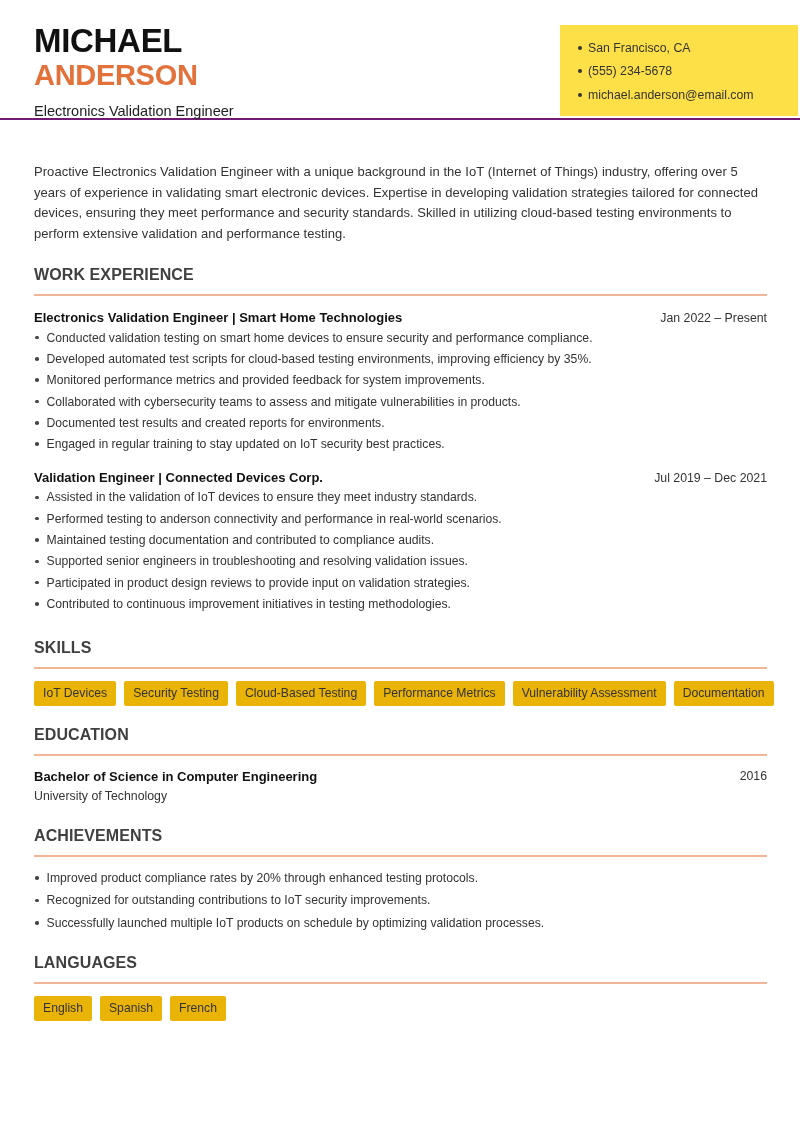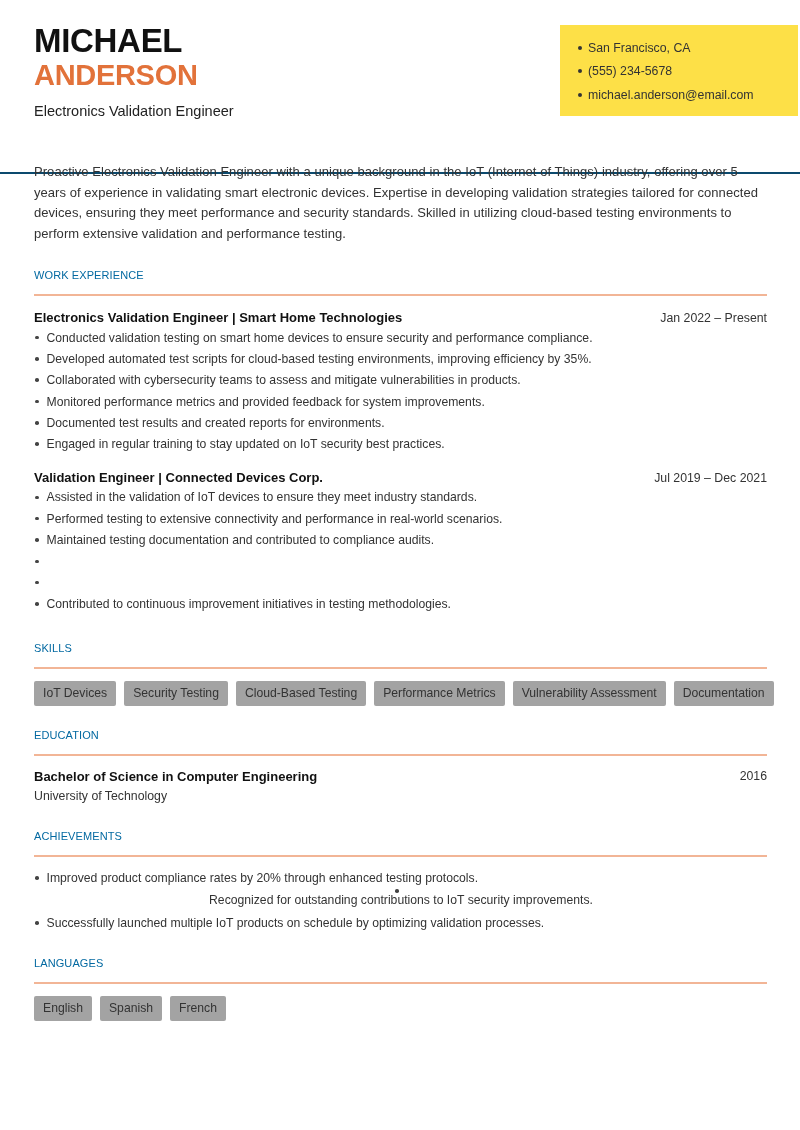--- a/index.html
+++ b/index.html
@@ -5,22 +5,22 @@
     * { box-sizing: border-box; margin: 0; padding: 0; }
     html, body { width: 800px; height: 1130px; background: #ffffff; }
     body {
       font-family: "Liberation Sans", "DejaVu Sans", sans-serif;
       color: #222222;
       position: relative;
       overflow: hidden;
     }
     .header {
       position: relative;
-      height: 174px;
-      border-bottom: 2px solid #0c4a6e;
+      height: 120px;
+      border-bottom: 2px solid #701a75;
     }
     .name-block {
       position: absolute;
       left: 34px;
       top: 24px;
     }
     .first-name {
       font-size: 33px;
       font-weight: 700;
       color: #111111;
@@ -71,23 +71,23 @@
       top: 162px;
       width: 733px;
     }
     .summary {
       font-size: 13px;
       line-height: 20.5px;
       color: #333333;
       letter-spacing: 0.05px;
     }
     .section-title {
-      font-size: 11px;
-      font-weight: 400;
-      color: #0369a1;
+      font-size: 16px;
+      font-weight: 700;
+      color: #404040;
       letter-spacing: 0.1px;
       line-height: 18px;
     }
     .section-rule {
       height: 2px;
       background: #f2b596;
       margin-top: 10px;
     }
     .job-head {
       display: flex;
@@ -110,21 +110,21 @@
       display: flex;
       align-items: center;
       font-size: 12.2px;
       color: #333333;
       height: 21.3px;
       padding-left: 1px;
     }
     .bullets li .bullet { margin-right: 8px; width: 3.5px; height: 3.5px; background: #444; }
     .chips { display: flex; gap: 8px; margin-top: 12px; }
     .chip {
-      background: #a3a3a3;
+      background: #eab308;
       font-size: 12.2px;
       color: #333333;
       padding: 0 9px;
       height: 25px;
       line-height: 25px;
       border-radius: 2px;
       white-space: nowrap;
     }
     .edu-head {
       display: flex;
@@ -177,25 +177,25 @@
         <li>
             <span class="bullet"></span>
             <span>Conducted validation testing on smart home devices to ensure security and performance compliance.</span>
           </li>
         <li>
             <span class="bullet"></span>
             <span>Developed automated test scripts for cloud-based testing environments, improving efficiency by 35%.</span>
           </li>
         <li>
             <span class="bullet"></span>
+            <span>Monitored performance metrics and provided feedback for system improvements.</span>
+          </li>
+        <li>
+            <span class="bullet"></span>
             <span>Collaborated with cybersecurity teams to assess and mitigate vulnerabilities in products.</span>
-          </li>
-        <li>
-            <span class="bullet"></span>
-            <span>Monitored performance metrics and provided feedback for system improvements.</span>
           </li>
         <li>
             <span class="bullet"></span>
             <span>Documented test results and created reports for environments.</span>
           </li>
         <li>
             <span class="bullet"></span>
             <span>Engaged in regular training to stay updated on IoT security best practices.</span>
           </li>
       </ul>
@@ -206,31 +206,33 @@
         <span class="job-role">Validation Engineer | Connected Devices Corp.</span>
         <span class="job-dates">Jul 2019 – Dec 2021</span>
       </div>
       <ul class="bullets">
         <li>
             <span class="bullet"></span>
             <span>Assisted in the validation of IoT devices to ensure they meet industry standards.</span>
           </li>
         <li>
             <span class="bullet"></span>
-            <span>Performed testing to extensive connectivity and performance in real-world scenarios.</span>
+            <span>Performed testing to anderson connectivity and performance in real-world scenarios.</span>
           </li>
         <li>
             <span class="bullet"></span>
             <span>Maintained testing documentation and contributed to compliance audits.</span>
           </li>
         <li>
             <span class="bullet"></span>
-          </li>
-        <li>
-            <span class="bullet"></span>
+            <span>Supported senior engineers in troubleshooting and resolving validation issues.</span>
+          </li>
+        <li>
+            <span class="bullet"></span>
+            <span>Participated in product design reviews to provide input on validation strategies.</span>
           </li>
         <li>
             <span class="bullet"></span>
             <span>Contributed to continuous improvement initiatives in testing methodologies.</span>
           </li>
       </ul>
     </div>
   </div>
 
   <div style="margin-top:24px;">
@@ -257,21 +259,21 @@
   </div>
 
   <div style="margin-top:24px;">
     <div class="section-title">ACHIEVEMENTS</div>
     <div class="section-rule"></div>
     <ul class="bullets" style="margin-top:10px;">
       <li style="height:22.5px;">
           <span class="bullet"></span>
           <span>Improved product compliance rates by 20% through enhanced testing protocols.</span>
         </li>
-      <li style="height:22.5px;flex-direction:column;">
+      <li style="height:22.5px;">
           <span class="bullet"></span>
           <span>Recognized for outstanding contributions to IoT security improvements.</span>
         </li>
       <li style="height:22.5px;">
           <span class="bullet"></span>
           <span>Successfully launched multiple IoT products on schedule by optimizing validation processes.</span>
         </li>
     </ul>
   </div>
 

